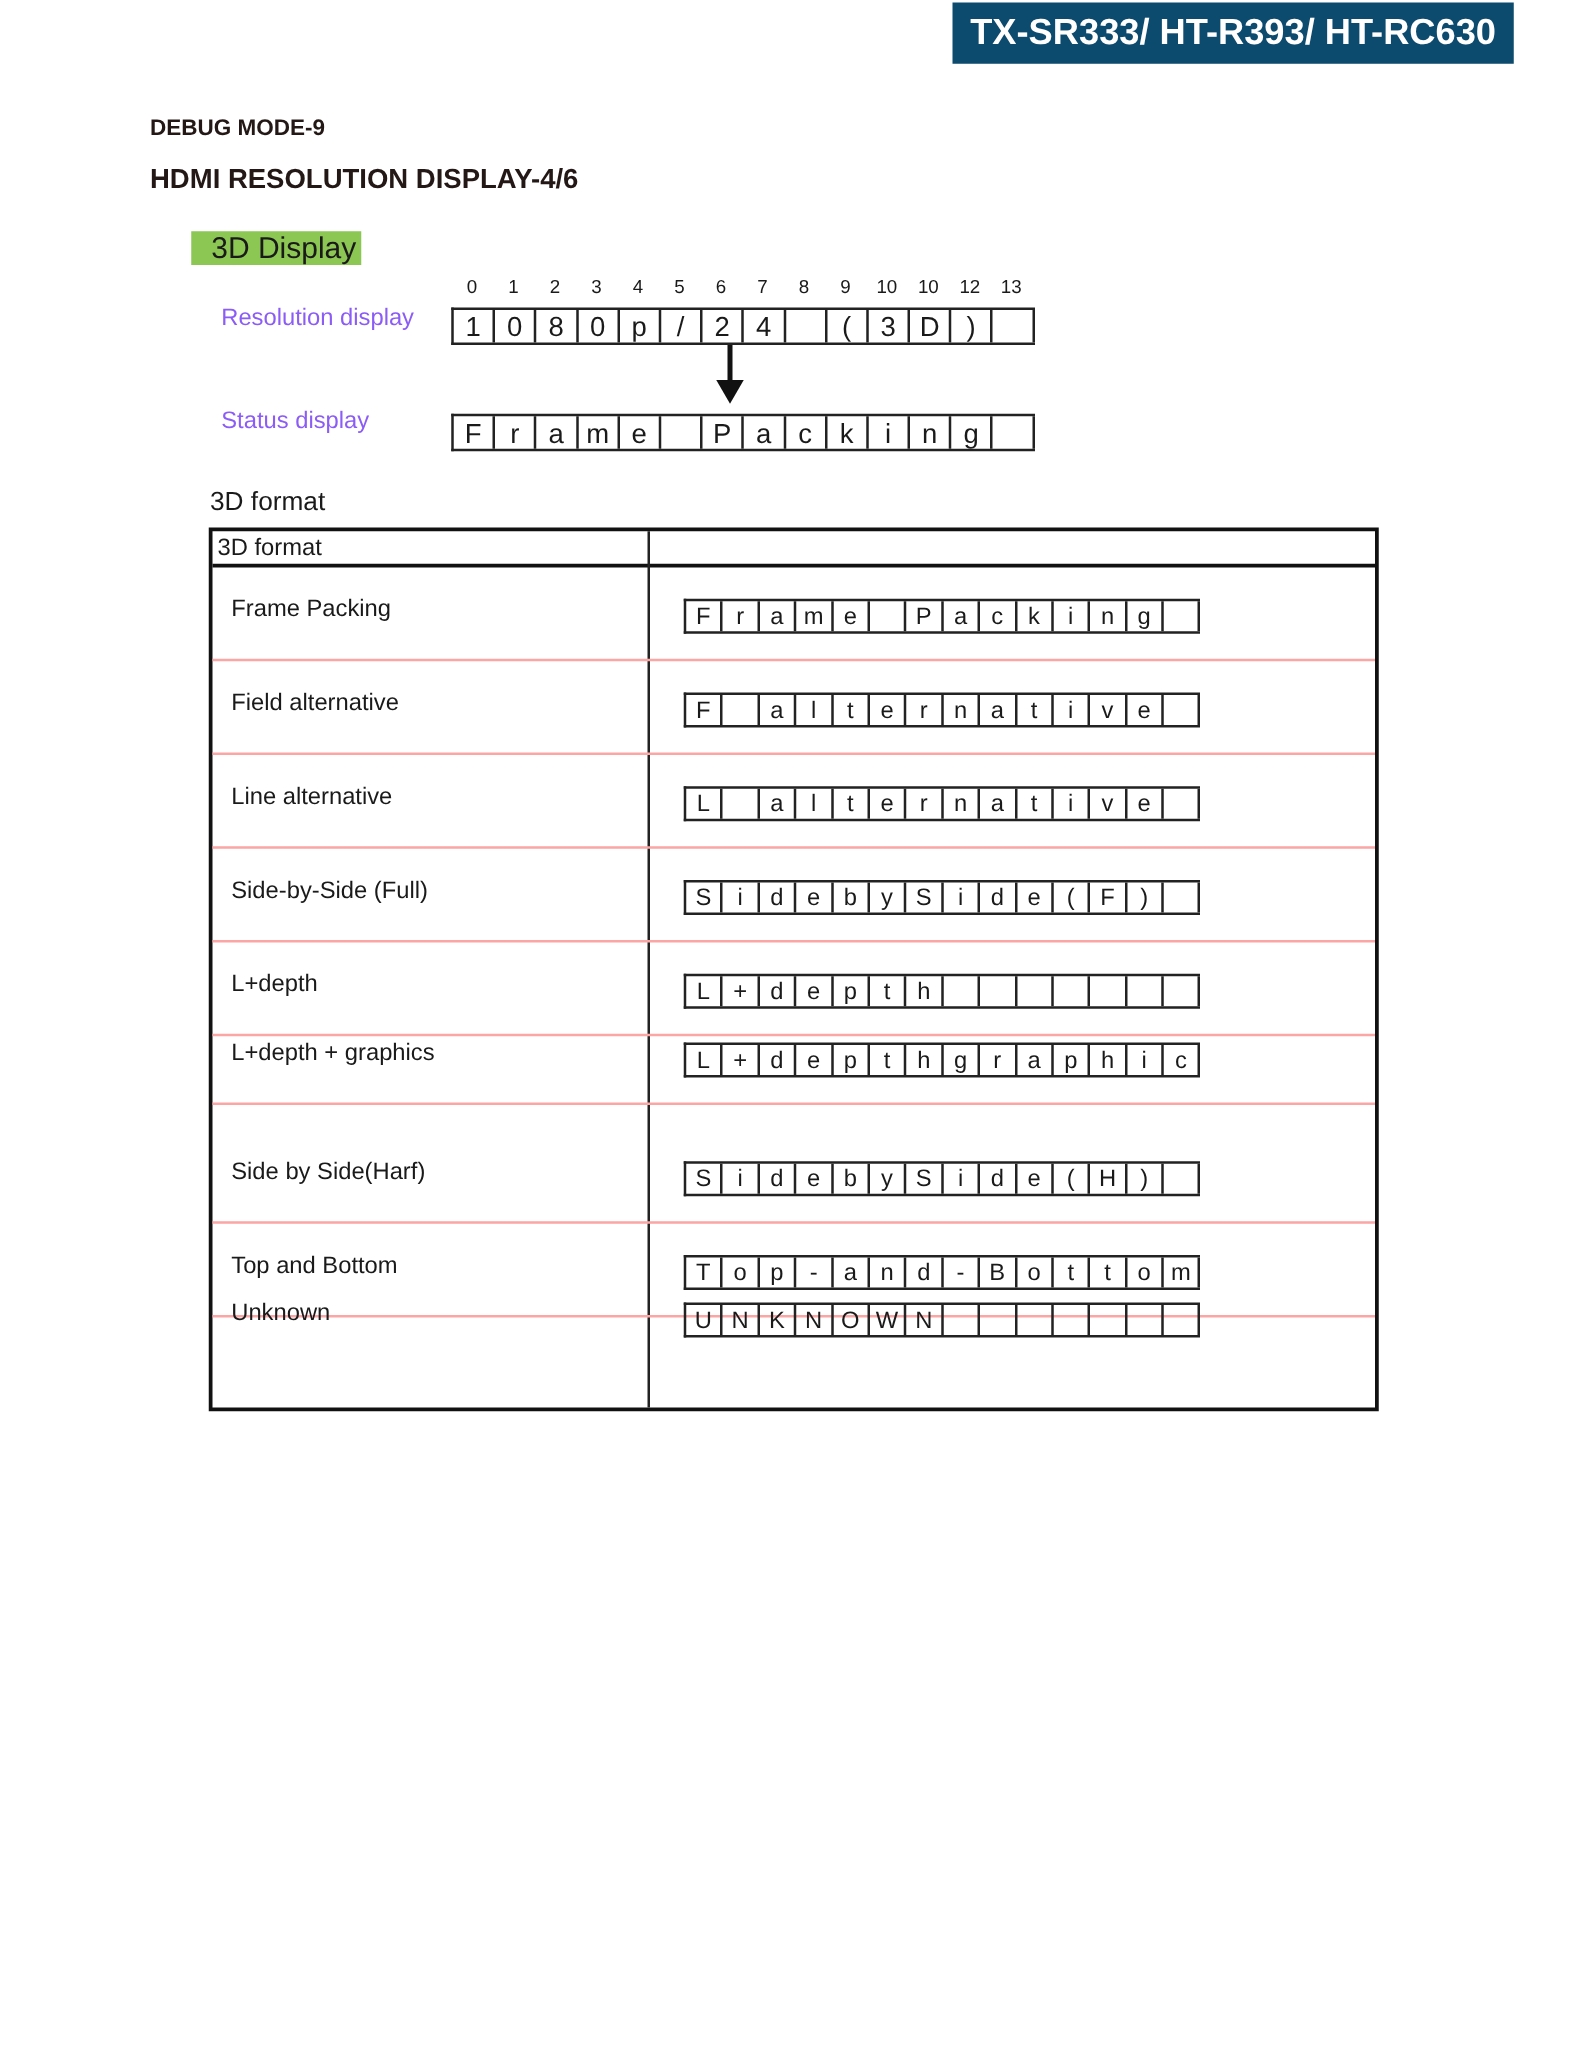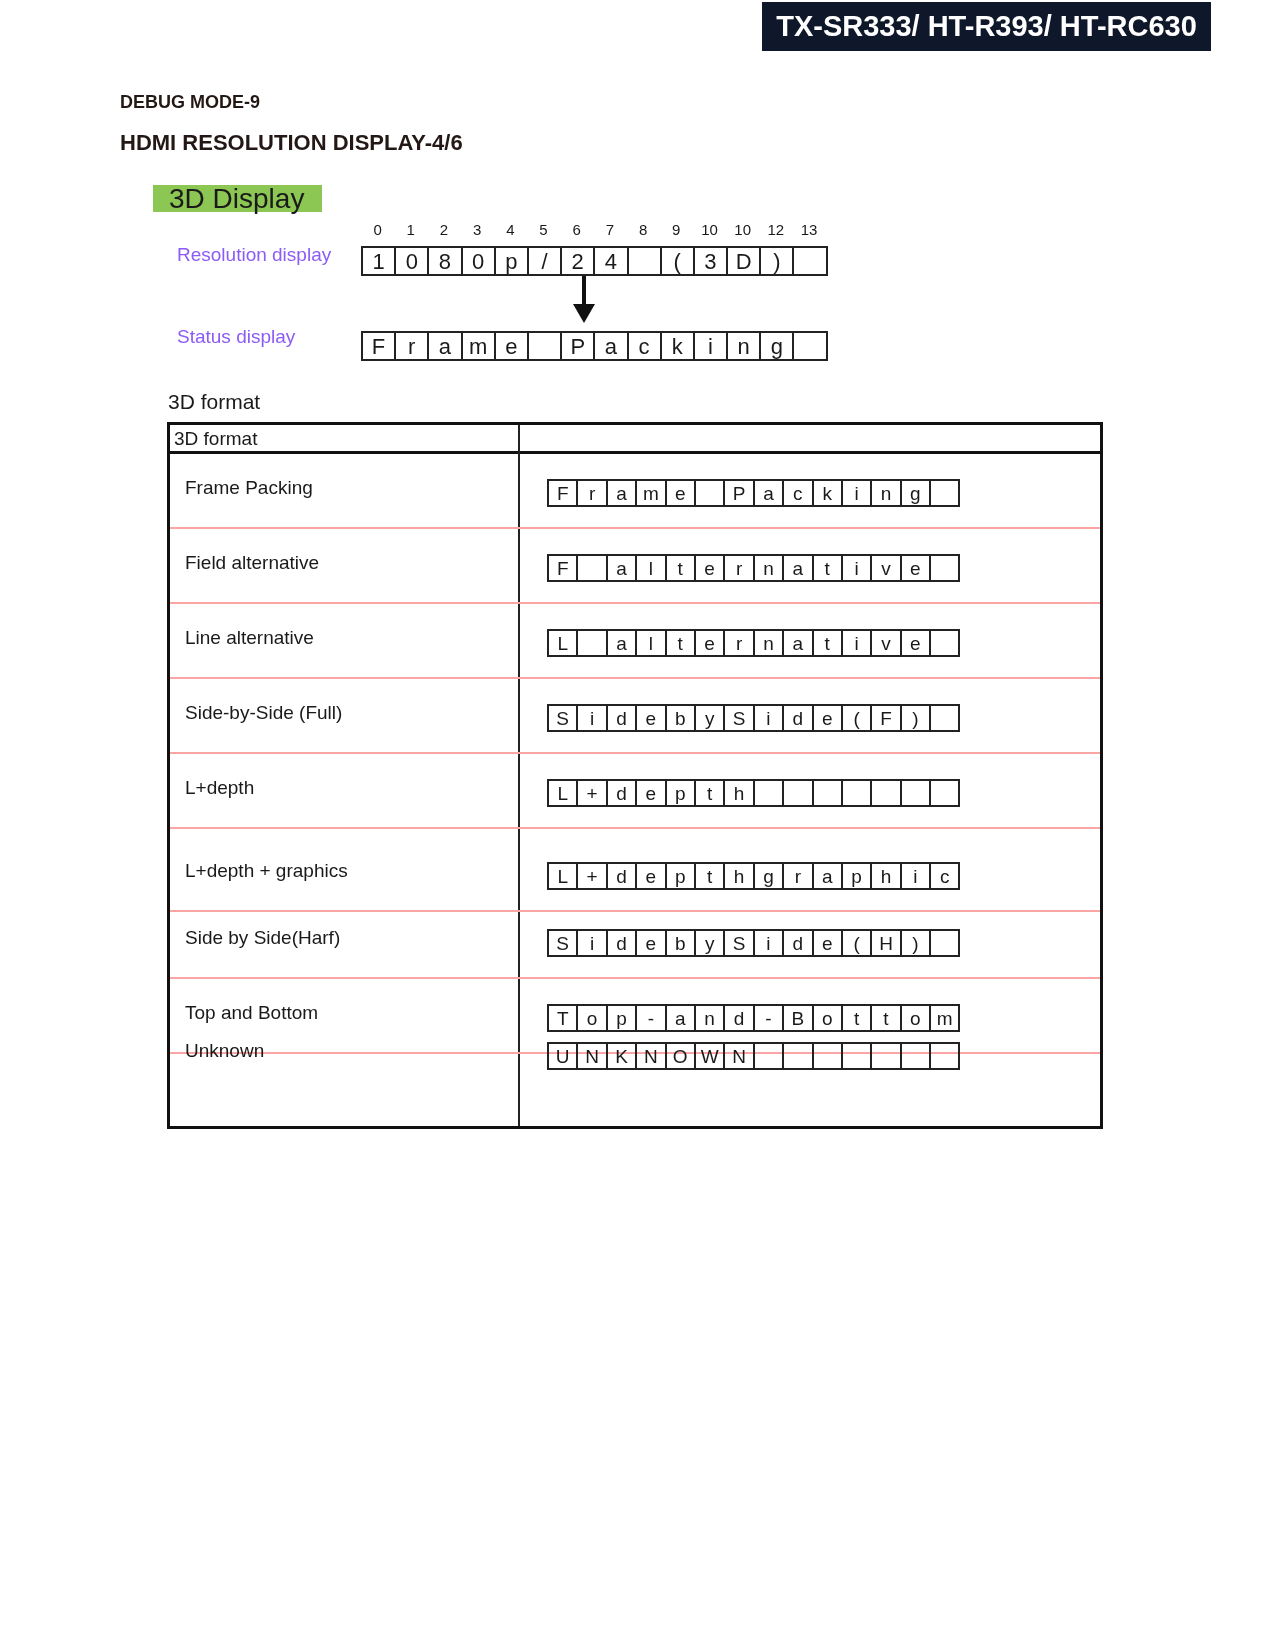--- a/index.html
+++ b/index.html
@@ -1,20 +1,20 @@
 <!DOCTYPE html>
 <html><head>
 <meta charset="utf-8">
 <style>
   html,body{margin:0;padding:0;background:#fff;}
   body{width:1275px;height:1649px;position:relative;overflow:hidden;font-family:"Liberation Sans",sans-serif;color:#1a1a1a;}
-  .banner{position:absolute;left:762px;top:2px;width:449px;height:49px;background:#0f172a;color:#fff;font-weight:bold;font-size:29px;display:flex;align-items:center;justify-content:center;letter-spacing:0px;}
+  .banner{position:absolute;left:762px;top:2px;width:449px;height:49px;background:#0c4a6e;color:#fff;font-weight:bold;font-size:29px;display:flex;align-items:center;justify-content:center;letter-spacing:0px;}
   .h1{position:absolute;left:120px;top:92px;font-size:18px;font-weight:bold;color:#231815;}
   .h2{position:absolute;left:120px;top:130px;font-size:22px;font-weight:bold;color:#231815;}
-  .badge{position:absolute;left:153px;top:185px;width:169px;height:27px;background:#8cc653;font-size:28px;color:#1a1a1a;line-height:28px;padding-left:16px;box-sizing:border-box;}
+  .badge{position:absolute;left:153px;top:185px;width:136px;height:27px;background:#8cc653;font-size:24px;color:#1a1a1a;line-height:28px;padding-left:16px;box-sizing:border-box;}
   .label{position:absolute;font-size:19px;color:#8b5cf6;}
   .idx-row{position:absolute;left:361px;top:221px;display:flex;}
   .idx-row span{width:33.2px;text-align:center;font-size:15px;}
   .cells{position:absolute;display:flex;border:2px solid #222;border-right:none;box-sizing:border-box;}
   .cells span{border-right:2px solid #222;text-align:center;box-sizing:border-box;}
   .big span{width:33.2px;height:26px;font-size:22px;line-height:28px;}
   .small span{width:29.4px;height:24px;font-size:19px;line-height:26px;}
   .arrow{position:absolute;left:571px;top:276px;}
   .sec{position:absolute;left:168px;top:390px;font-size:21px;}
   .table{position:absolute;left:167px;top:422px;width:936px;height:707px;border:3px solid #111;box-sizing:border-box;}
@@ -187,21 +187,21 @@
           <span>h</span>
           <span> </span>
           <span> </span>
           <span> </span>
           <span> </span>
           <span> </span>
           <span> </span>
           <span> </span>
         </div>
       </div>
-      <div class="row" style="top: 412px; padding-left: 28px;">
+      <div class="row" style="top: 384px; padding-left: 28px;">
         <span class="name">L+depth + graphics</span>
         <div class="cells small">
           <span>L</span>
           <span>+</span>
           <span>d</span>
           <span>e</span>
           <span>p</span>
           <span>t</span>
           <span>h</span>
           <span>g</span>

